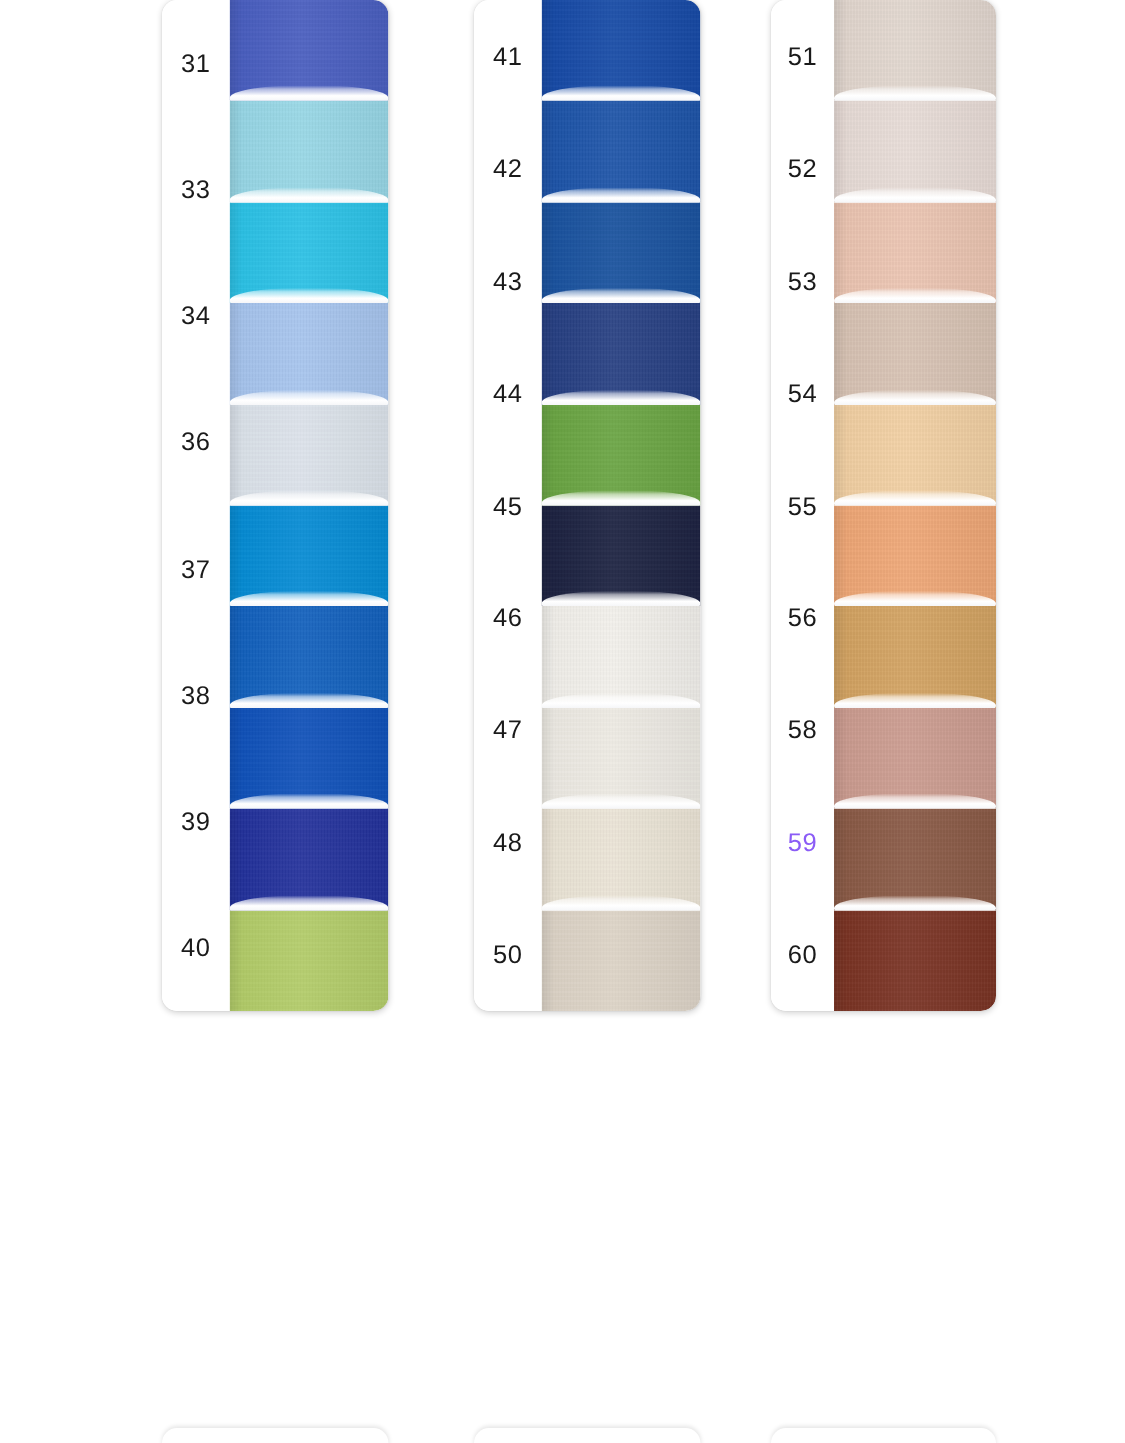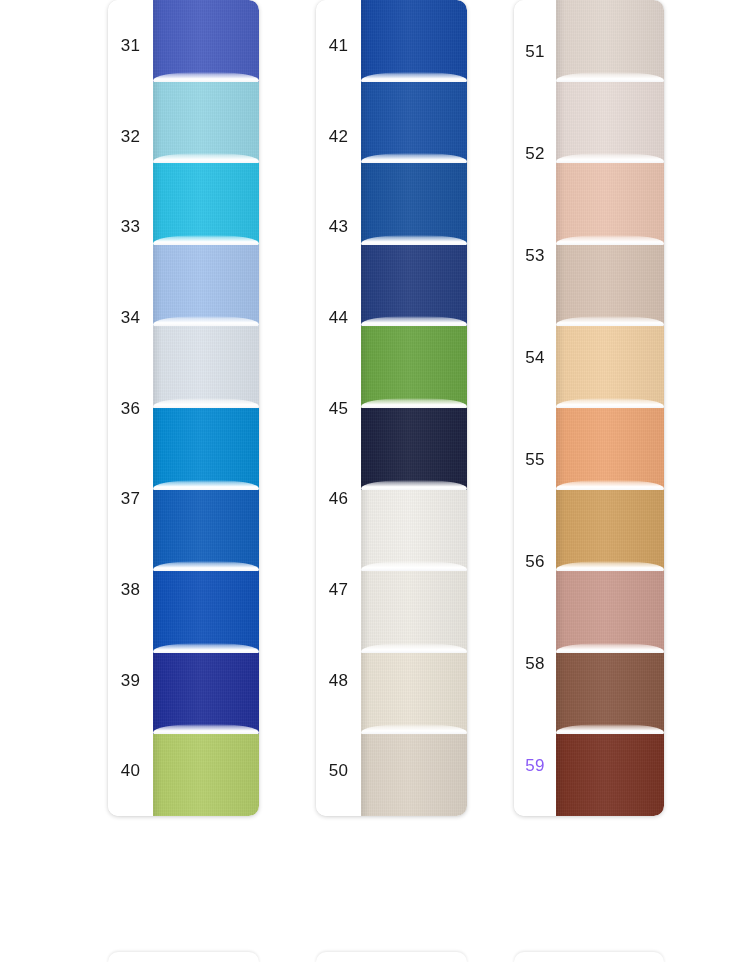--- a/index.html
+++ b/index.html
@@ -20,21 +20,21 @@
     position: absolute;
     top: 0;
     left: 0;
     width: 750px;
     height: 920px;
   }
 
   .swatch-card {
     position: absolute;
     top: 0;
-    height: 816px;
+    height: 674px;
     background: #ffffff;
     border-radius: 10px;
     box-shadow: 0 1px 4px rgba(0,0,0,0.18), 0 0 1px rgba(0,0,0,0.12);
     overflow: hidden;
     display: flex;
     flex-direction: row;
   }
 
   
   .card-1 { left: 108px; width: 151px; }
@@ -154,21 +154,20 @@
   .peek-3 { left: 514px; width: 150px; }
 </style>
 </head>
 <body style="background-color: rgb(255, 255, 255);">
 
 <div class="card-row">
 
   <div class="swatch-card card-1">
     <div class="label-strip">
       <div class="label-cell" style="color: rgb(26, 26, 26);">31</div>
-      <div class="label-cell" style="color: rgb(26, 26, 26);">32</div>
       <div class="label-cell" style="color: rgb(26, 26, 26);">33</div>
       <div class="label-cell" style="color: rgb(26, 26, 26);">34</div>
       <div class="label-cell" style="color: rgb(26, 26, 26);">36</div>
       <div class="label-cell" style="color: rgb(26, 26, 26);">37</div>
       <div class="label-cell" style="color: rgb(26, 26, 26);">38</div>
       <div class="label-cell" style="color: rgb(26, 26, 26);">39</div>
       <div class="label-cell" style="color: rgb(26, 26, 26);">40</div>
     </div>
     <div class="swatch-strip">
       <div class="swatch-cell first">
@@ -271,20 +270,21 @@
   <div class="swatch-card card-3">
     <div class="label-strip">
       <div class="label-cell" style="color: rgb(26, 26, 26);">51</div>
       <div class="label-cell" style="color: rgb(26, 26, 26);">52</div>
       <div class="label-cell" style="color: rgb(26, 26, 26);">53</div>
       <div class="label-cell" style="color: rgb(26, 26, 26);">54</div>
       <div class="label-cell" style="color: rgb(26, 26, 26);">55</div>
       <div class="label-cell" style="color: rgb(26, 26, 26);">56</div>
       <div class="label-cell" style="color: rgb(26, 26, 26);">58</div>
       <div class="label-cell" style="color: #8b5cf6;">59</div>
+      <div class="label-cell" style="color: rgb(26, 26, 26);">60</div>
     </div>
     <div class="swatch-strip">
       <div class="swatch-cell first">
           <div class="swatch-body" style="background-color: rgb(227, 216, 208);"></div>
           <div class="fold"></div>
         </div>
       <div class="swatch-cell">
           <div class="swatch-body" style="background-color: rgb(233, 221, 216);"></div>
           <div class="fold"></div>
         </div>

